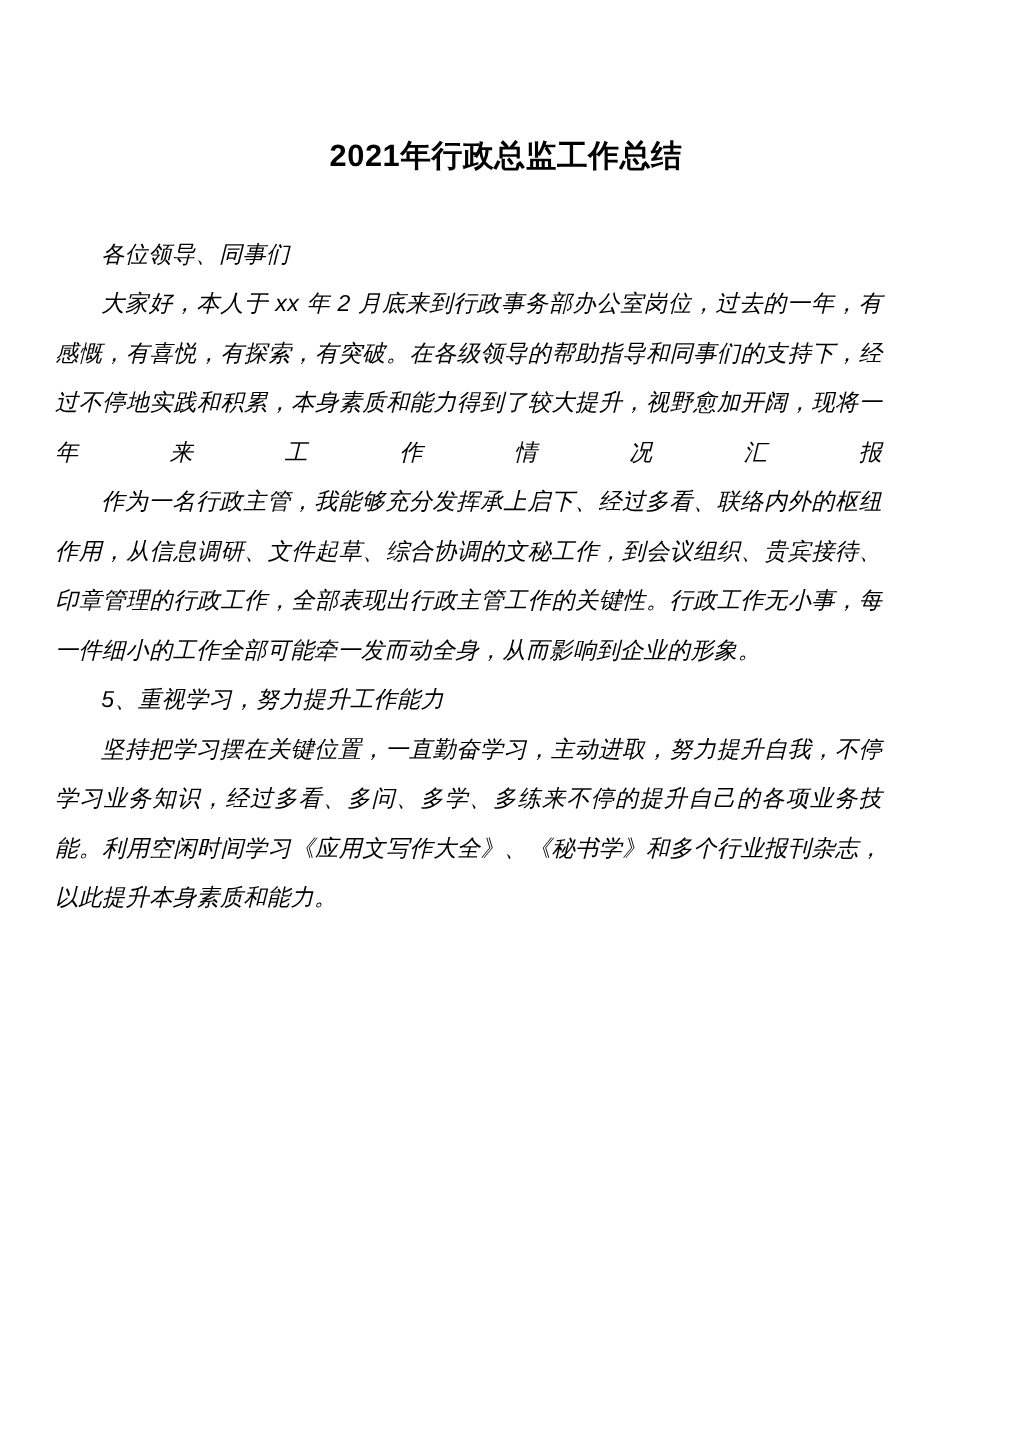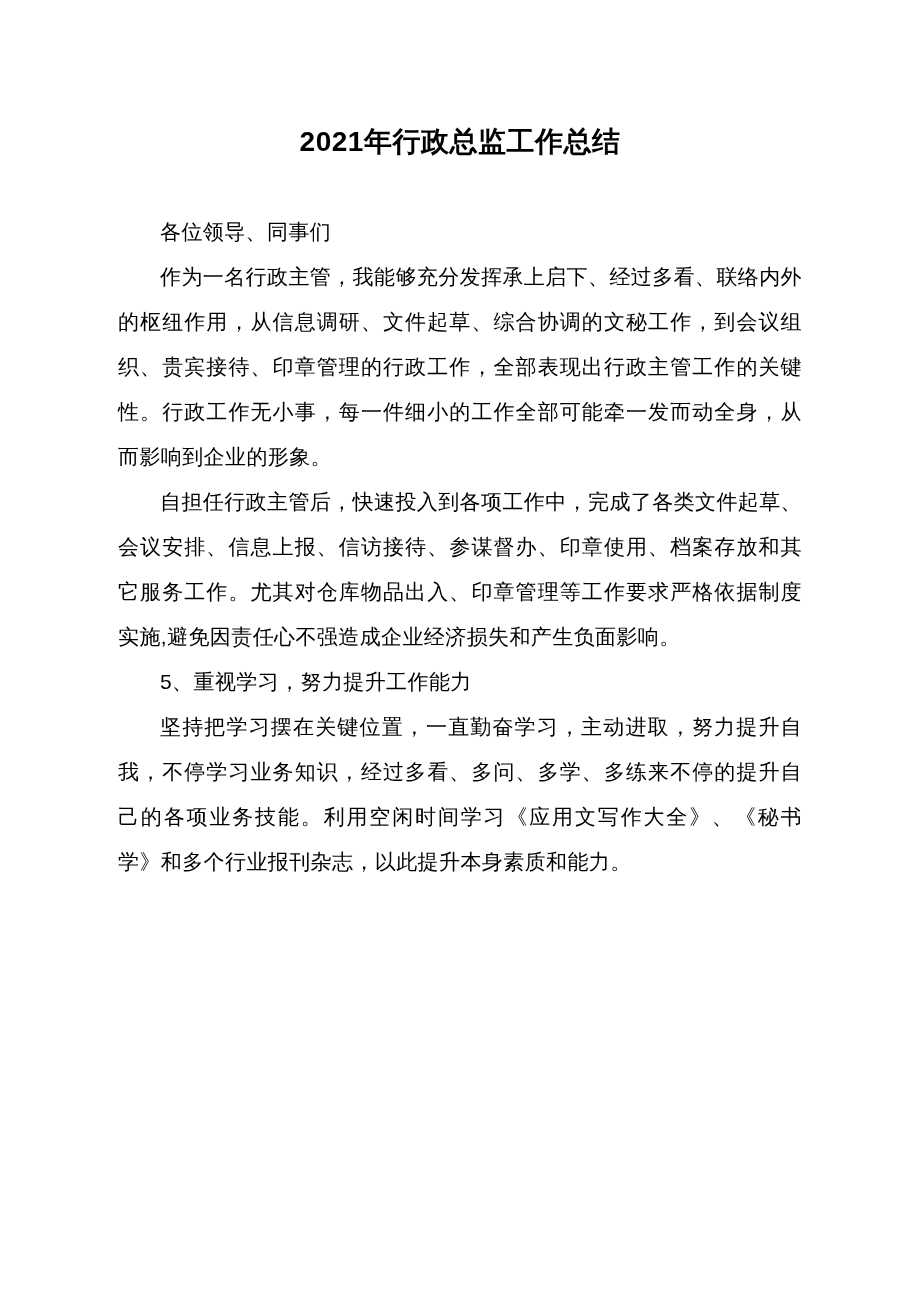--- a/index.html
+++ b/index.html
@@ -26,22 +26,23 @@
     font-size: 28px;
     font-weight: bold;
     text-align: center;
     margin: 0;
     padding-top: 122px;
     letter-spacing: 0.5px;
     line-height: 1.4;
   }
   .body-wrap {
     margin-top: 48px;
-    padding-left: 118px;
+    padding-left: 50px;
     padding-right: 118px;
+    font-style: italic;
   }
   p.para {
     font-size: 21px;
     line-height: 45px;
     margin: 0 0 0 0;
     text-align: justify;
     text-justify: inter-ideograph;
     text-indent: 2em;
     letter-spacing: 0.4px;
   }
@@ -51,19 +52,19 @@
 </style>
 </head>
 <body>
 
 <div class="page">
 
   <h1 class="doc-title">2021年行政总监工作总结</h1>
 
   <div class="body-wrap">
     <p class="para">各位领导、同事们</p>
+    <p class="para last-line-justify">大家好，本人于 xx 年 2 月底来到行政事务部办公室岗位，过去的一年，有感慨，有喜悦，有探索，有突破。在各级领导的帮助指导和同事们的支持下，经过不停地实践和积累，本身素质和能力得到了较大提升，视野愈加开阔，现将一年来工作情况汇报</p>
     <p class="para">作为一名行政主管，我能够充分发挥承上启下、经过多看、联络内外的枢纽作用，从信息调研、文件起草、综合协调的文秘工作，到会议组织、贵宾接待、印章管理的行政工作，全部表现出行政主管工作的关键性。行政工作无小事，每一件细小的工作全部可能牵一发而动全身，从而影响到企业的形象。</p>
-    <p class="para">自担任行政主管后，快速投入到各项工作中，完成了各类文件起草、会议安排、信息上报、信访接待、参谋督办、印章使用、档案存放和其它服务工作。尤其对仓库物品出入、印章管理等工作要求严格依据制度实施,避免因责任心不强造成企业经济损失和产生负面影响。</p>
     <p class="para">5、重视学习，努力提升工作能力</p>
     <p class="para">坚持把学习摆在关键位置，一直勤奋学习，主动进取，努力提升自我，不停学习业务知识，经过多看、多问、多学、多练来不停的提升自己的各项业务技能。利用空闲时间学习《应用文写作大全》、《秘书学》和多个行业报刊杂志，以此提升本身素质和能力。</p>
   </div>
 
 </div>
 
 </body></html>

